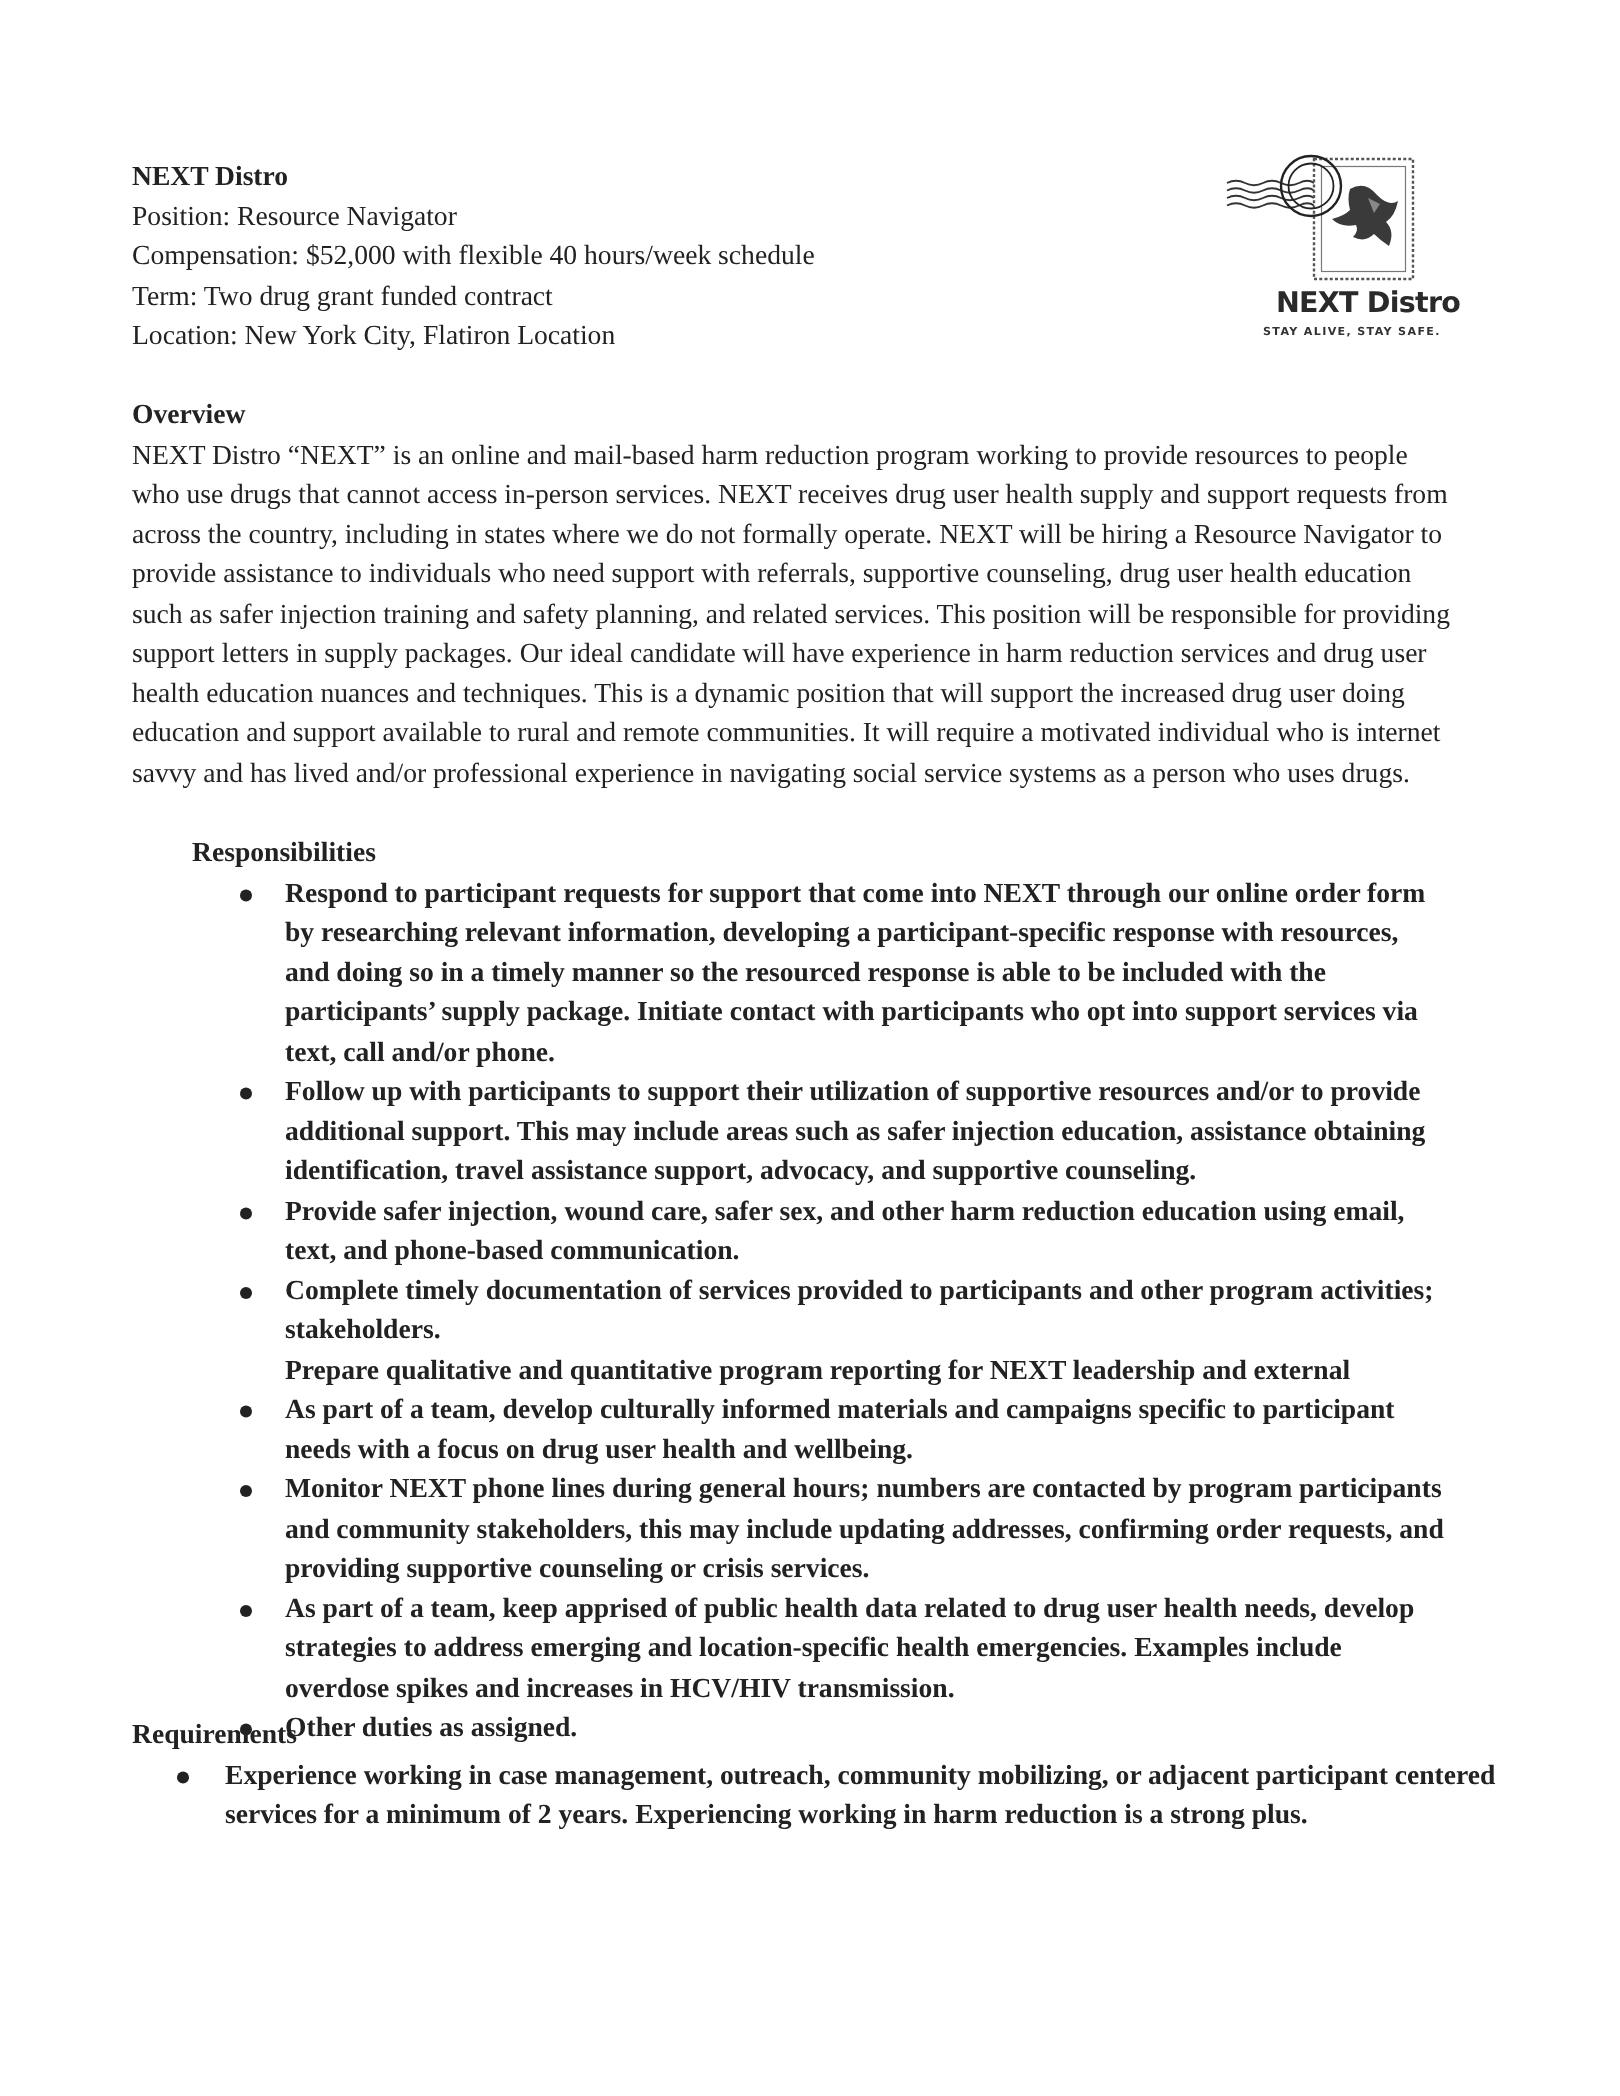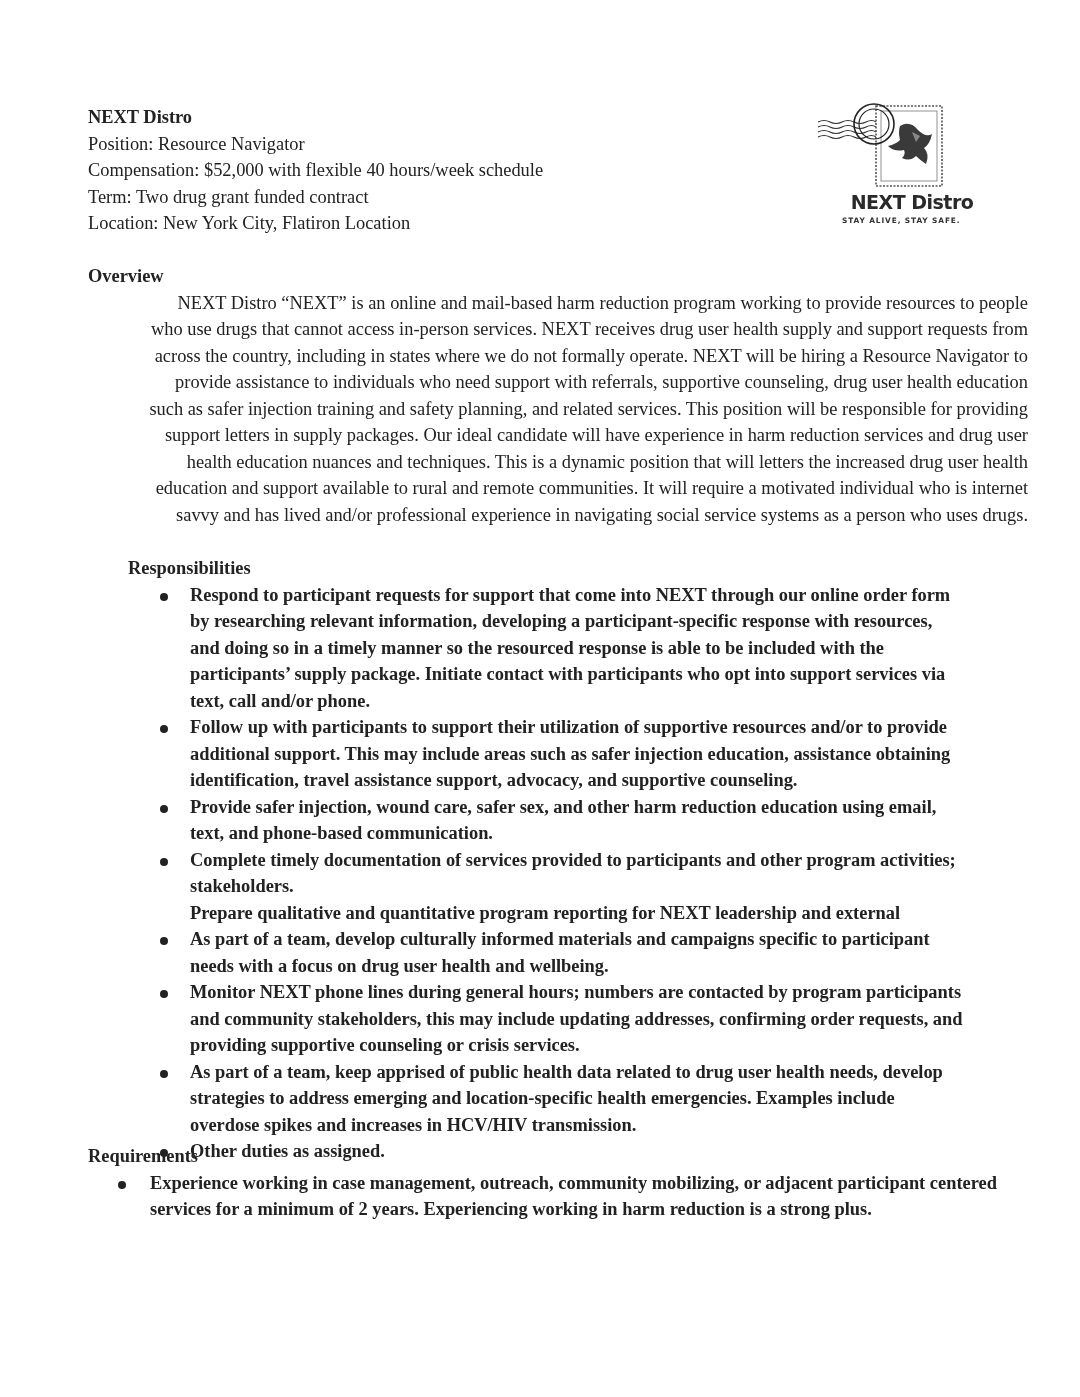--- a/index.html
+++ b/index.html
@@ -21,21 +21,21 @@
     font-size: 19px; letter-spacing: -0.5px; color: #2a2a2a; white-space: nowrap;
   }
   .logo-tagline {
     position: absolute; left: 30px; top: 120px; width: 140px; text-align: left;
     font-family: "DejaVu Sans", "Liberation Sans", sans-serif; font-weight: bold;
     font-size: 7.4px; letter-spacing: 0.9px; color: #333; white-space: nowrap;
   }
 
   .overview { position: absolute; left: 88px; top: 263px; width: 940px; }
   .overview-heading { }
-  .overview-lines div { white-space: nowrap; text-align: right; }
+  .overview-lines div { white-space: nowrap; }
 
   .resp { position: absolute; left: 128px; top: 555px; width: 900px; }
   .resp ul, .req ul { list-style: none; margin: 0; padding: 0; font-weight: bold; }
   .resp li { position: relative; padding-left: 62px; }
   .resp li .bullet, .req li .bullet {
     position: absolute; top: 11px; width: 8px; height: 8px; border-radius: 50%; background: #222;
   }
   .resp li .bullet { left: 32px; }
   .line { display: block; white-space: nowrap; }
 
@@ -81,21 +81,21 @@
 
   <div class="overview txt">
     <div class="bold overview-heading">Overview</div>
     <div class="overview-lines">
       <div>NEXT Distro “NEXT” is an online and mail-based harm reduction program working to provide resources to people</div>
       <div>who use drugs that cannot access in-person services. NEXT receives drug user health supply and support requests from</div>
       <div>across the country, including in states where we do not formally operate. NEXT will be hiring a Resource Navigator to</div>
       <div>provide assistance to individuals who need support with referrals, supportive counseling, drug user health education</div>
       <div>such as safer injection training and safety planning, and related services. This position will be responsible for providing</div>
       <div>support letters in supply packages. Our ideal candidate will have experience in harm reduction services and drug user</div>
-      <div>health education nuances and techniques. This is a dynamic position that will letters the increased drug user health</div>
+      <div>health education nuances and techniques. This is a dynamic position that will support the increased drug user doing</div>
       <div>education and support available to rural and remote communities. It will require a motivated individual who is internet</div>
       <div>savvy and has lived and/or professional experience in navigating social service systems as a person who uses drugs.</div>
     </div>
   </div>
 
   <div class="resp txt">
     <div class="bold">Responsibilities</div>
     <ul>
       <li>
         <span class="bullet"></span>

